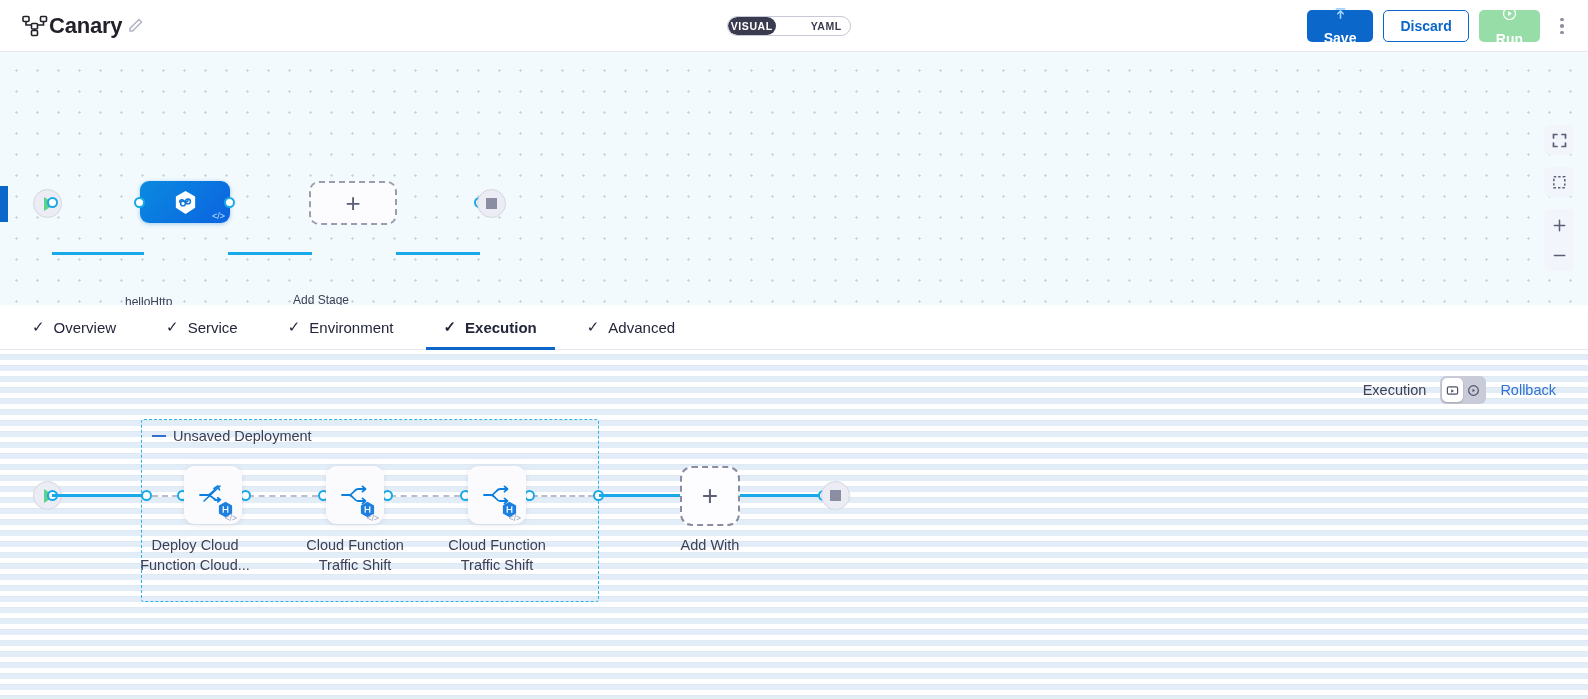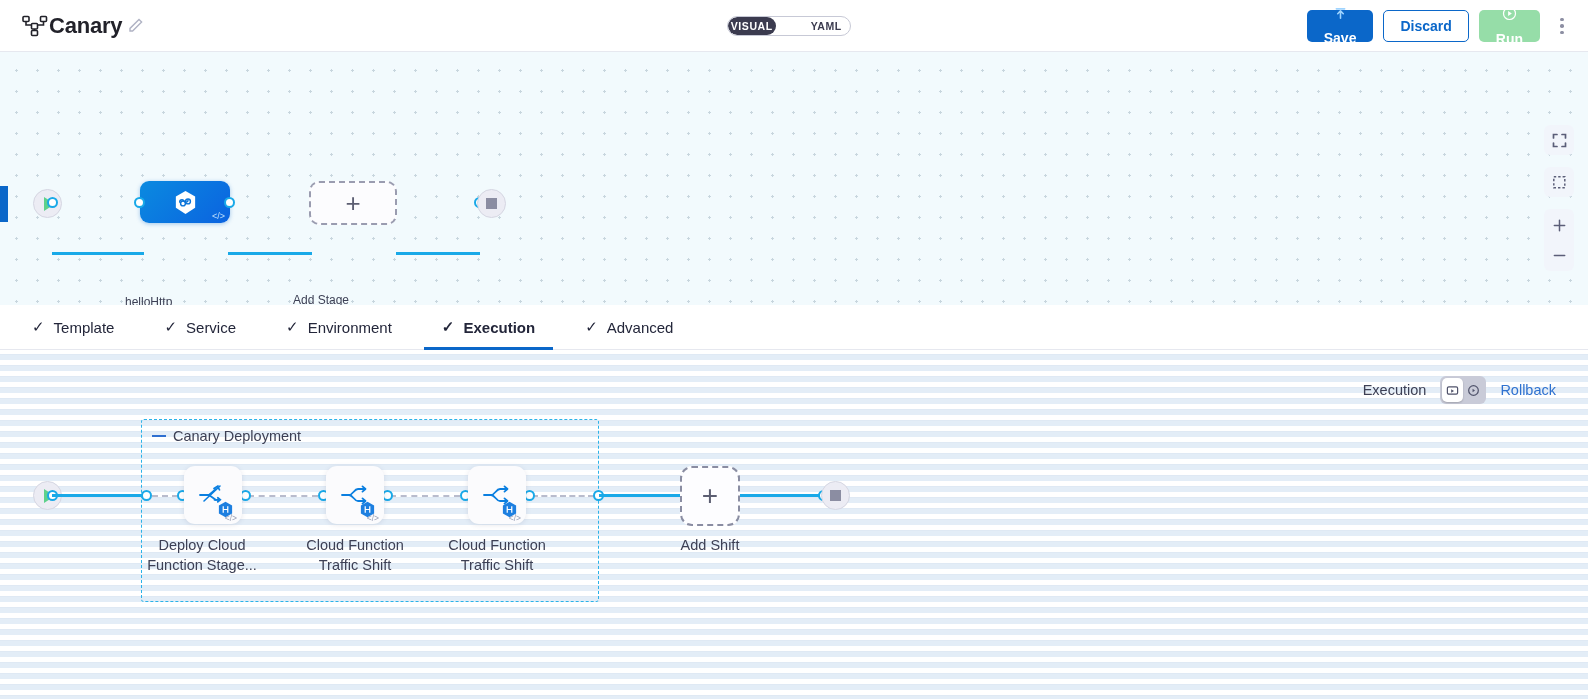--- a/index.html
+++ b/index.html
@@ -352,21 +352,21 @@
         </svg>
       </div>
     </div>
   </div>
 </div>
 
 <div class="left-accent"></div>
 <div class="tabs-bar">
   <div class="tab">
     <span class="chk">✓</span>
-    <span>Template</span>
+    <span>Overview</span>
   </div>
   <div class="tab">
     <span class="chk">✓</span>
     <span>Service</span>
   </div>
   <div class="tab">
     <span class="chk">✓</span>
     <span>Environment</span>
   </div>
   <div class="tab active">
@@ -404,21 +404,21 @@
 
   <div class="endcap" style="left:33px; top:131px;">
     <div class="tri-play"></div>
   </div>
   <div class="port" style="left:47px; top:140px;"></div>
   <div class="sline" style="left:52px; top:144px; width:94px;"></div>
 
   <div class="group-box" style="left:141px; top:69px; width:458px; height:183px;"></div>
   <div class="group-label" style="left:152px; top:78px;">
     <span class="collapse-dash"></span>
-    <span>Canary Deployment</span>
+    <span>Unsaved Deployment</span>
   </div>
 
   <div class="port" style="left:141px; top:140px;"></div>
   <div class="dline" style="left:152px; top:145px; width:26px;"></div>
   <div class="port" style="left:177px; top:140px;"></div>
   <div class="dline" style="left:248px; top:145px; width:70px;"></div>
   <div class="port" style="left:240px; top:140px;"></div>
   <div class="port" style="left:318px; top:140px;"></div>
   <div class="dline" style="left:390px; top:145px; width:70px;"></div>
   <div class="port" style="left:382px; top:140px;"></div>
@@ -439,23 +439,23 @@
       </svg>
     </span>
     <span class="badge-hex">
       <svg viewBox="0 0 18 18" width="17" height="17">
         <path d="M9 .8l7 4v8.4l-7 4-7-4V4.8z" fill="#1d7fe0"></path>
         <path d="M6.6 5.6v6.8M11.4 5.6v6.8M6.6 9h4.8" stroke="#ffffff" stroke-width="1.3" fill="none"></path>
       </svg>
     </span>
     <span class="step-code">&lt;/&gt;</span>
   </div>
-  <div class="step-caption" style="left:142px; top:185px; width:120px;">
+  <div class="step-caption" style="left:135px; top:185px; width:120px;">
     <div>Deploy Cloud</div>
-    <div>Function Stage...</div>
+    <div>Function Cloud...</div>
   </div>
 
   <div class="step-node" style="left:326px; top:116px;">
     <span class="step-ico">
       <svg viewBox="0 0 32 26" width="32" height="26" fill="none" stroke="#0b7fe0" stroke-width="1.8" stroke-linecap="round" stroke-linejoin="round">
         <path d="M3 13h7"></path>
         <path d="M10 13c4 0 5-6 9-6h7"></path>
         <path d="M10 13c4 0 5 6 9 6h7"></path>
         <path d="M23.5 4.4L26.5 7l-3 2.6"></path>
         <path d="M23.5 16.4L26.5 19l-3 2.6"></path>
@@ -495,20 +495,20 @@
   <div class="step-caption" style="left:437px; top:185px; width:120px;">
     <div>Cloud Function</div>
     <div>Traffic Shift</div>
   </div>
 
   <div class="sline" style="left:599px; top:144px; width:81px;"></div>
 
   <div class="add-step" style="left:680px; top:116px;">
     <span>+</span>
   </div>
-  <div class="step-caption" style="left:650px; top:185px; width:120px;">Add Shift</div>
+  <div class="step-caption" style="left:650px; top:185px; width:120px;">Add With</div>
 
   <div class="sline" style="left:740px; top:144px; width:84px;"></div>
   <div class="port" style="left:818px; top:140px;"></div>
   <div class="endcap" style="left:821px; top:131px;">
     <div class="sq-stop"></div>
   </div>
 </div>
 
 </body></html>

